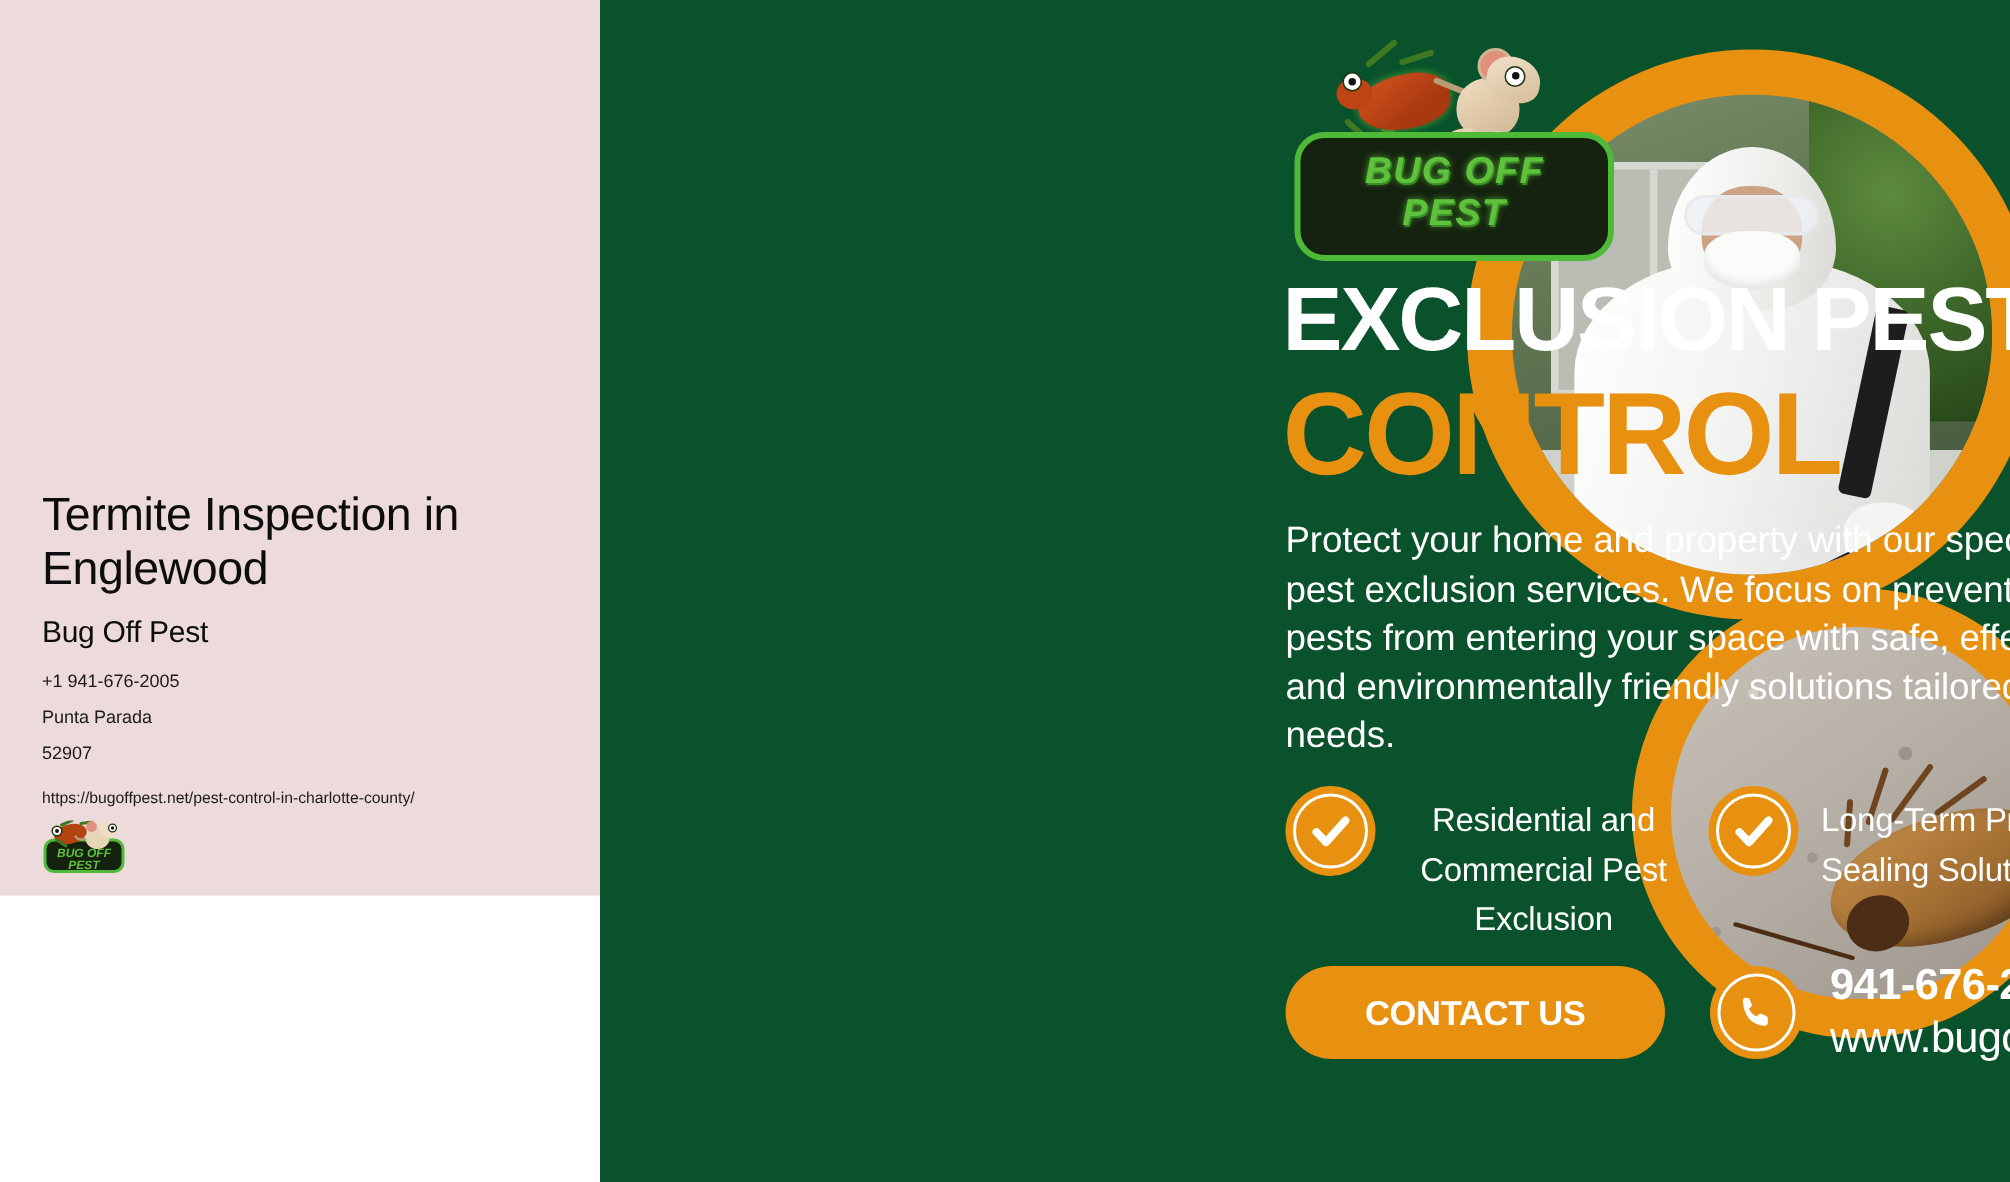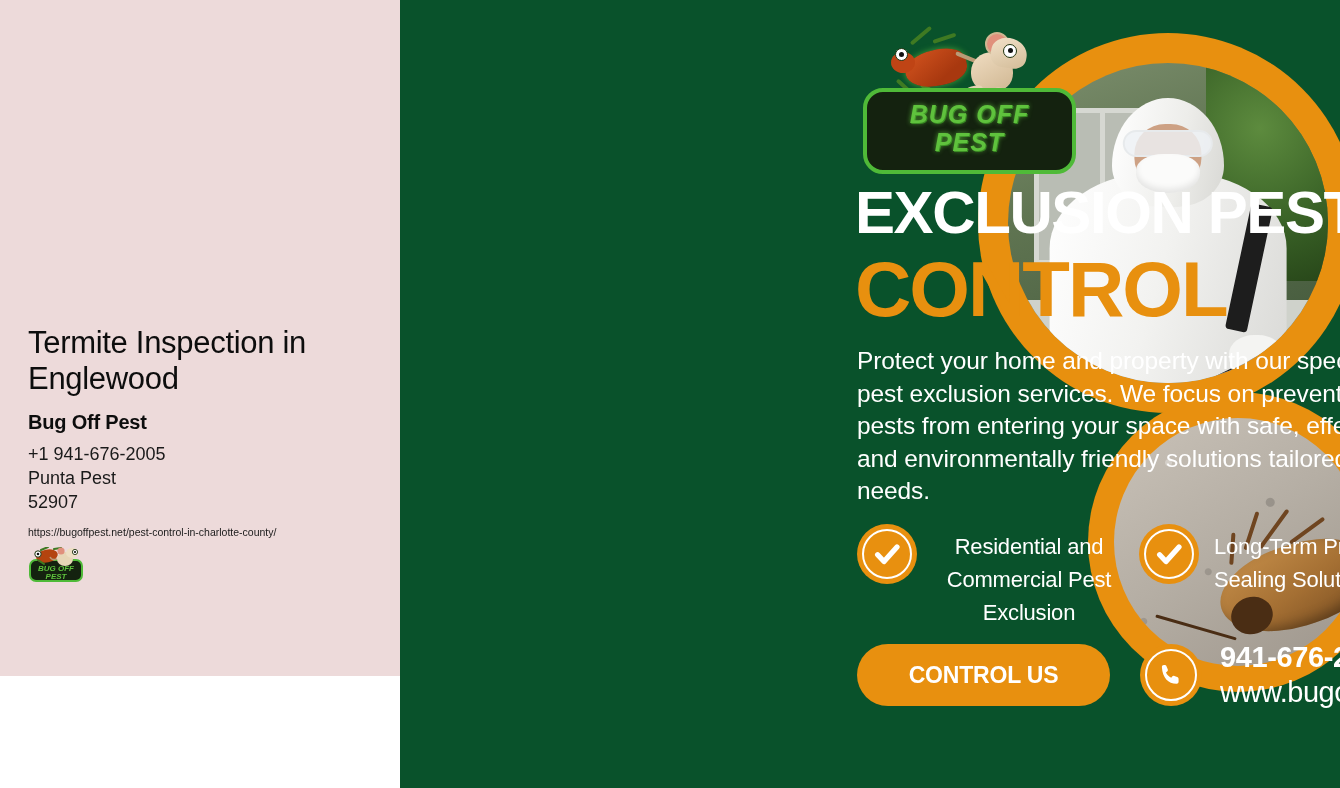--- a/index.html
+++ b/index.html
@@ -5,36 +5,36 @@
   html,body{margin:0;padding:0;}
   body{
     width:1340px;height:788px;overflow:hidden;
     font-family:"Liberation Sans", sans-serif;
     background:#ffffff;
   }
   .poster{position:relative;width:1340px;height:788px;display:flex;}
 
   
   .sidebar{
-    position:relative;width:400px;height:676px;
+    position:relative;width:400px;height:597px;
     background:#EDDADA;flex:0 0 400px;
   }
   .sidebar-inner{
     position:absolute;left:28px;top:325px;width:348px;
   }
   .side-title{
     font-size:31px;line-height:36px;font-weight:400;color:#0d0d0d;
     letter-spacing:-0.3px;margin:0 0 14px 0;
   }
   .side-company{
-    font-size:20px;font-weight:700;color:#0d0d0d;margin:0 0 10px 0;
+    font-size:20px;font-weight:400;color:#0d0d0d;margin:0 0 10px 0;
     letter-spacing:-0.2px;
   }
   .side-line{
-    font-size:18px;line-height:20px;color:#1a1a1a;margin:0 0 4px 0;
+    font-size:12px;line-height:20px;color:#1a1a1a;margin:0 0 4px 0;
   }
   .side-url{
     font-size:10.5px;line-height:16px;color:#1a1a1a;margin:12px 0 0 0;
   }
   .side-logo{
     position:absolute;left:28px;top:547px;width:56px;height:35px;
   }
 
   
   .panel{
@@ -199,21 +199,21 @@
 </head>
 <body>
 
 <div class="poster">
 
   <aside class="sidebar">
     <div class="sidebar-inner">
       <h1 class="side-title">Termite Inspection in Englewood</h1>
       <div class="side-company">Bug Off Pest</div>
       <div class="side-line">+1 941-676-2005</div>
-      <div class="side-line">Punta Pest</div>
+      <div class="side-line">Punta Parada</div>
       <div class="side-line">52907</div>
       <div class="side-url">https://bugoffpest.net/pest-control-in-charlotte-county/</div>
     </div>
 
     <div class="side-logo">
       <svg viewBox="0 0 56 35" width="56" height="35">
         <rect x="2" y="13" width="52" height="21" rx="6" fill="#14220f" stroke="#4fba38" stroke-width="2"></rect>
         <ellipse cx="19" cy="9" rx="11" ry="6.5" fill="#b4440f" transform="rotate(-12 19 9)"></ellipse>
         <circle cx="10" cy="7" r="3.2" fill="#fff" stroke="#20340f" stroke-width="1"></circle>
         <circle cx="10" cy="7" r="1.3" fill="#111"></circle>
@@ -302,21 +302,21 @@
         <span class="badge">
           <svg viewBox="0 0 24 24">
               <path d="M4.5 12.6 L9.6 18 L20 6.4" fill="none" stroke="#ffffff" stroke-width="4.2" stroke-linecap="round" stroke-linejoin="round"></path>
             </svg>
         </span>
         <span class="feature-text">Long-Term Prevention and Sealing Solutions</span>
       </div>
     </div>
 
     <div class="cta-row">
-      <button class="cta-btn">CONTROL US</button>
+      <button class="cta-btn">CONTACT US</button>
       <div class="contact">
         <span class="phone-badge">
           <svg viewBox="0 0 24 24">
               <path d="M6.6 3.5c.8 0 1.3.5 1.6 1.2l1 2.4c.3.7.1 1.4-.5 1.9l-1 .8c.9 2 2.5 3.6 4.5 4.5l.8-1c.5-.6 1.2-.8 1.9-.5l2.4 1c.7.3 1.2.8 1.2 1.6v2.4c0 1-.8 1.8-1.8 1.7C9.6 19.3 4.7 14.4 4.2 5.3 4.1 4.3 4.9 3.5 5.9 3.5z" fill="#ffffff"></path>
             </svg>
         </span>
         <div class="contact-lines">
           <span class="contact-phone">941-676-2005</span>
           <span class="contact-web">www.bugoffpest.net</span>
         </div>

